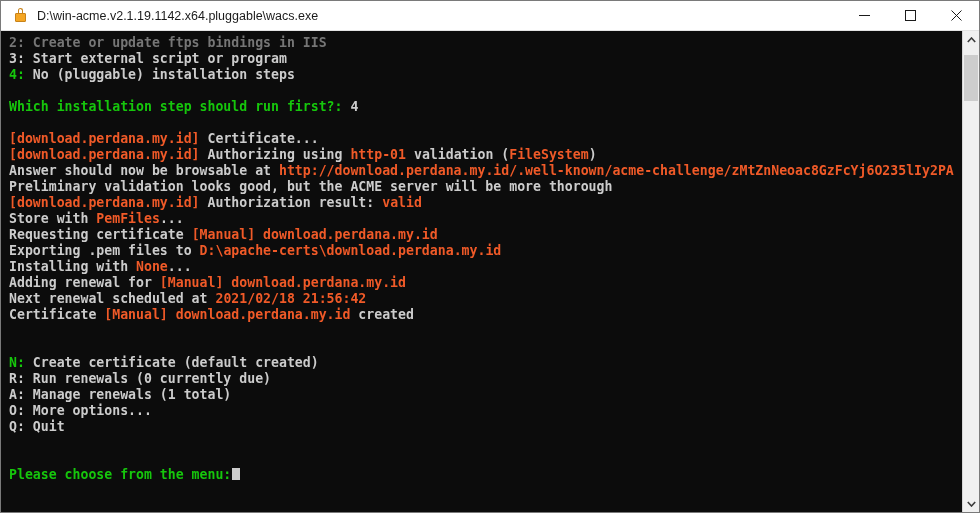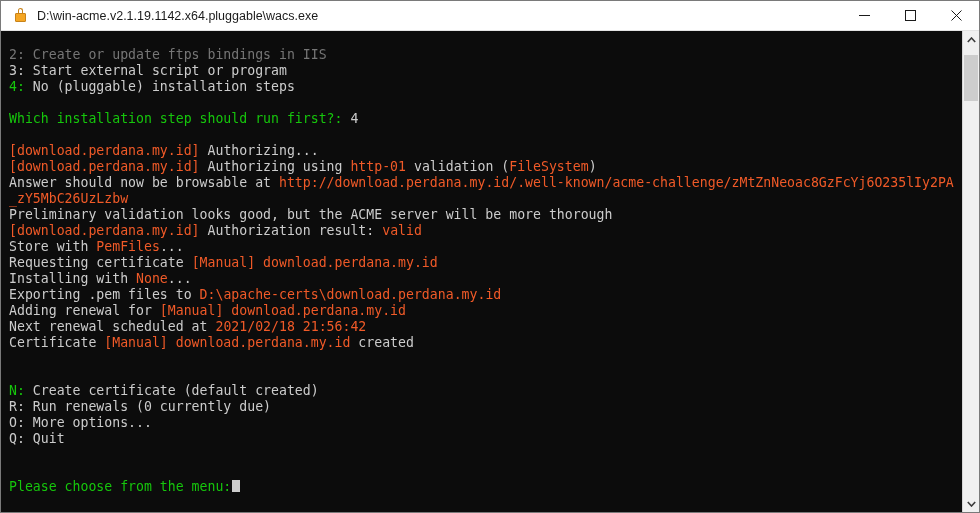--- a/index.html
+++ b/index.html
@@ -91,22 +91,23 @@
     flex: 1 1 auto;
     display: flex;
     min-height: 0;
     background: #0c0c0c;
   }
   #console {
     flex: 1 1 auto;
     position: relative;
     overflow: hidden;
     background: #0c0c0c;
-    padding: 16px 0 0 8px;
-    box-sizing: border-box;
+    padding: 4px 0 0 8px;
+    box-sizing: border-box;
+    font-weight: bold;
   }
   .line {
     font-family: "DejaVu Sans Mono", "Liberation Mono", monospace;
     font-size: 13.2px;
     line-height: 16px;
     height: 16px;
     white-space: pre;
     color: #cccccc;
     letter-spacing: 0px;
   }
@@ -188,37 +189,37 @@
   </div>
 
   <div id="body">
     <div id="console">
         <div class="line"><span class="c-grey">2: Create or update ftps bindings in IIS</span></div>
         <div class="line"><span class="c-white">3:</span><span class="c-white"> Start external script or program</span></div>
         <div class="line"><span class="c-green">4:</span><span class="c-white"> No (pluggable) installation steps</span></div>
         <div class="line"><span class="c-white"></span></div>
         <div class="line"><span class="c-green">Which installation step should run first?:</span><span class="c-white"> 4</span></div>
         <div class="line"><span class="c-white"></span></div>
-        <div class="line"><span class="c-orange">[download.perdana.my.id]</span><span class="c-white"> Authorizing...</span></div>
+        <div class="line"><span class="c-orange">[download.perdana.my.id]</span><span class="c-white"> Certificate...</span></div>
         <div class="line"><span class="c-orange">[download.perdana.my.id]</span><span class="c-white"> Authorizing using </span><span class="c-orange">http-01</span><span class="c-white"> validation (</span><span class="c-orange">FileSystem</span><span class="c-white">)</span></div>
         <div class="line"><span class="c-white">Answer should now be browsable at </span><span class="c-orange">http://download.perdana.my.id/.well-known/acme-challenge/zMtZnNeoac8GzFcYj6O235lIy2PA</span></div>
-        <div class="line"><span class="c-orange">_zY5MbC26UzLzbw</span></div>
         <div class="line"><span class="c-white">Preliminary validation looks good, but the ACME server will be more thorough</span></div>
         <div class="line"><span class="c-orange">[download.perdana.my.id]</span><span class="c-white"> Authorization result: </span><span class="c-orange">valid</span></div>
         <div class="line"><span class="c-white">Store with </span><span class="c-orange">PemFiles</span><span class="c-white">...</span></div>
         <div class="line"><span class="c-white">Requesting certificate </span><span class="c-orange">[Manual] download.perdana.my.id</span></div>
+        <div class="line"><span class="c-white">Exporting .pem files to </span><span class="c-orange">D:\apache-certs\download.perdana.my.id</span></div>
         <div class="line"><span class="c-white">Installing with </span><span class="c-orange">None</span><span class="c-white">...</span></div>
-        <div class="line"><span class="c-white">Exporting .pem files to </span><span class="c-orange">D:\apache-certs\download.perdana.my.id</span></div>
         <div class="line"><span class="c-white">Adding renewal for </span><span class="c-orange">[Manual] download.perdana.my.id</span></div>
         <div class="line"><span class="c-white">Next renewal scheduled at </span><span class="c-orange">2021/02/18 21:56:42</span></div>
         <div class="line"><span class="c-white">Certificate </span><span class="c-orange">[Manual] download.perdana.my.id</span><span class="c-white"> created</span></div>
         <div class="line"><span class="c-white"></span></div>
         <div class="line"><span class="c-white"></span></div>
         <div class="line"><span class="c-green">N:</span><span class="c-white"> Create certificate (default created)</span></div>
         <div class="line"><span class="c-white">R: Run renewals (0 currently due)</span></div>
+        <div class="line"><span class="c-white">A: Manage renewals (1 total)</span></div>
         <div class="line"><span class="c-white">O: More options...</span></div>
         <div class="line"><span class="c-white">Q: Quit</span></div>
         <div class="line"><span class="c-white"></span></div>
         <div class="line"><span class="c-white"></span></div>
         <div class="line"><span class="c-green">Please choose from the menu:</span><span class="cursor"></span></div>
       </div>
     <div id="scrollbar">
       <div class="sb-arrow">
         <svg width="9" height="6" viewBox="0 0 9 6" aria-hidden="true">
           <polyline points="0.8,5 4.5,1 8.2,5" fill="none" stroke="#3c3c3c" stroke-width="1.6"></polyline>

